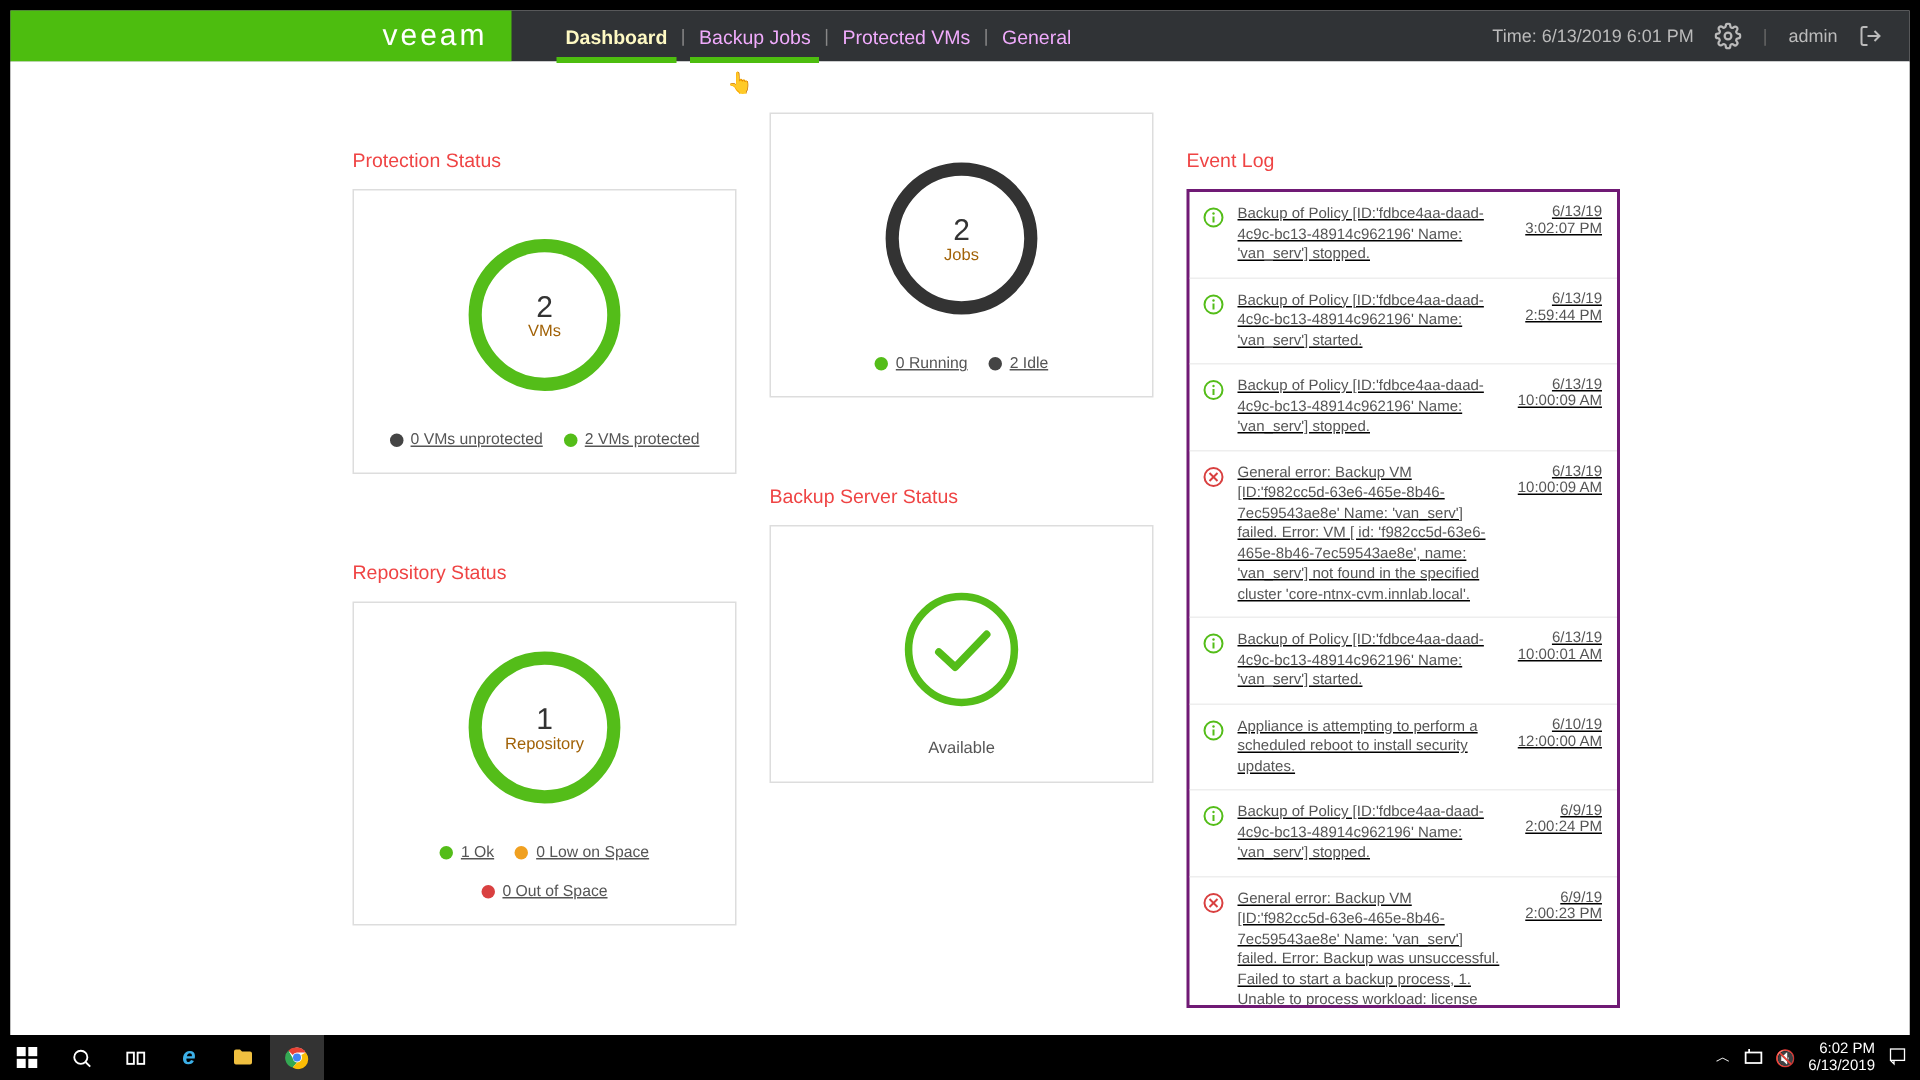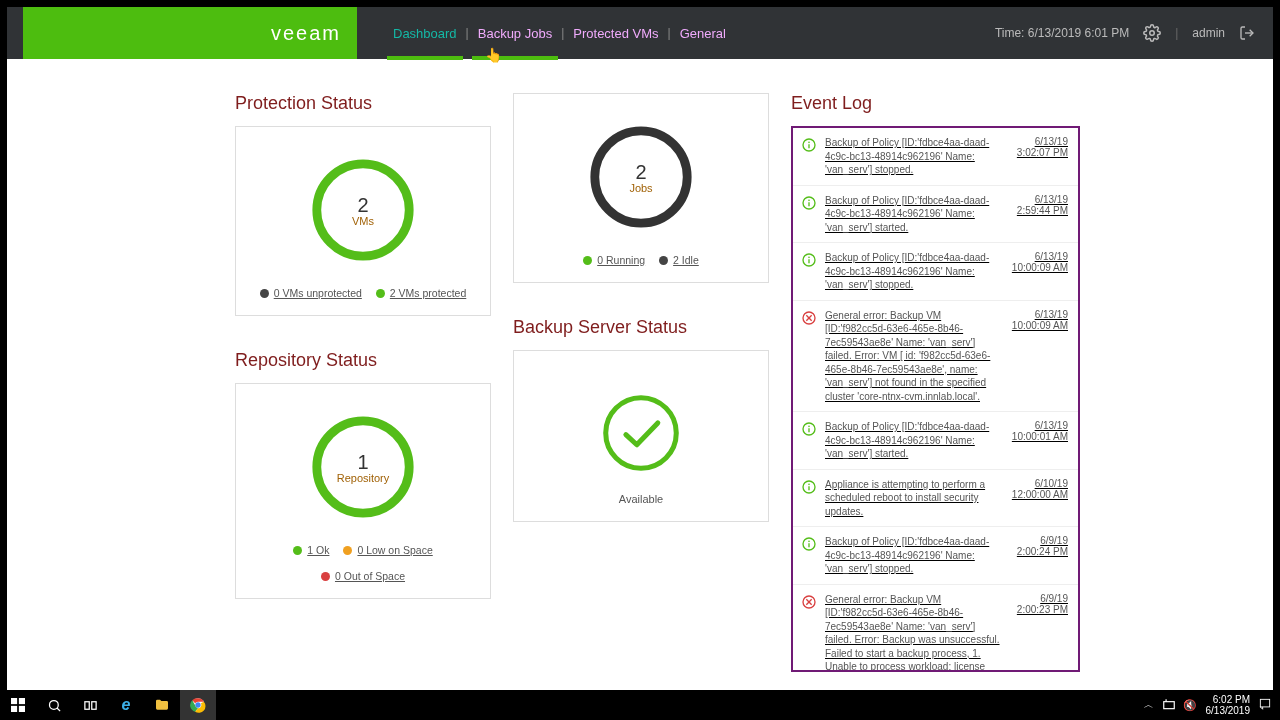--- a/index.html
+++ b/index.html
@@ -6,38 +6,38 @@
   body {
     width: 1280px; height: 720px; overflow: hidden;
     font-family: "Segoe UI", Arial, sans-serif;
     background: #000;
     font-size: 12px;
     position: relative;
   }
   .viewport { width: 1280px; height: 720px; background: #000; display: flex; flex-direction: column;}
   .browser-border { border: 7px solid #000; border-bottom: 0; flex: 1; display:flex; flex-direction: column; background:#fff;}
   
-  .topbar { display:flex; height:52px; background:#303336; align-items:center;padding-left:16px;}
+  .topbar { display:flex; height:34px; background:#303336; align-items:center;}
   .logo-block { width:334px; height:100%; background:#4dbd0f; display:flex; align-items:center; justify-content:flex-end; padding-right:16px;}
   .logo-text { color:#fff; font-weight:300; font-size:20px; letter-spacing:2px; font-family:Arial,sans-serif; }
   .nav { display:flex; align-items:center; height:100%; padding-left:30px; }
   .nav-item { color:#f0abfc; font-size:13px; padding:0 6px; height:100%; display:flex; align-items:center; position:relative;}
-  .nav-item.active { color:#14b8a6; font-weight:normal;}
+  .nav-item.active { color:#fef9c3; font-weight:bold;}
   .nav-item.active::after, .nav-item.hover::after {
     content:''; position:absolute; bottom:-1px; left:0; right:0; height:4px; background:#4dbd0f;
   }
   .nav-sep { color:#888; font-size:12px; padding:0 3px; }
   .topbar-right { margin-left:auto; display:flex; align-items:center; color:#bbb; font-size:12px; padding-right:18px; gap:14px;text-align:center;}
   .topbar-right .sep { color:#666;}
   .gear-icon svg, .exit-icon svg { display:block; }
   .cursor { position:absolute; top:47px; left:485px; color:#fff; font-size:14px; pointer-events:none;}
   
   .content { flex:1; background:#fff; padding: 34px 0 0 228px; display:flex; gap:22px; overflow:hidden;}
   .col { display:flex; flex-direction:column; }
-  .section-title { font-size:18px; color:#7f1d1d; margin-bottom:12px;}
+  .section-title { font-size:13px; color:#ef4444; margin-bottom:12px;margin-top:24px;}
   .card { border:1px solid #ddd; width:256px; padding:20px 12px 16px; display:flex; flex-direction:column; align-items:center; margin-bottom:34px;}
   .donut-wrap { position:relative; width:110px; height:110px; margin-top:8px; margin-bottom:22px;}
   .donut-wrap svg { width:110px; height:110px; }
   .donut-center { position:absolute; top:0; left:0; width:100%; height:100%; display:flex; flex-direction:column; align-items:center; justify-content:center;}
   .donut-center .big { font-size:20px; color:#333; }
   .donut-center .lbl { font-size:11px; color:#a16207; margin-top:-2px;}
   .legend { display:flex; gap:14px; font-size:10.5px; color:#555; flex-wrap:wrap; justify-content:center;}
   .legend-item { display:flex; align-items:center; gap:5px; white-space:nowrap;text-decoration:underline;}
   .dot { width:9px; height:9px; border-radius:50%; display:inline-block;}
   .check-circle { width:84px; height:84px; margin-top:20px; margin-bottom:18px;}

